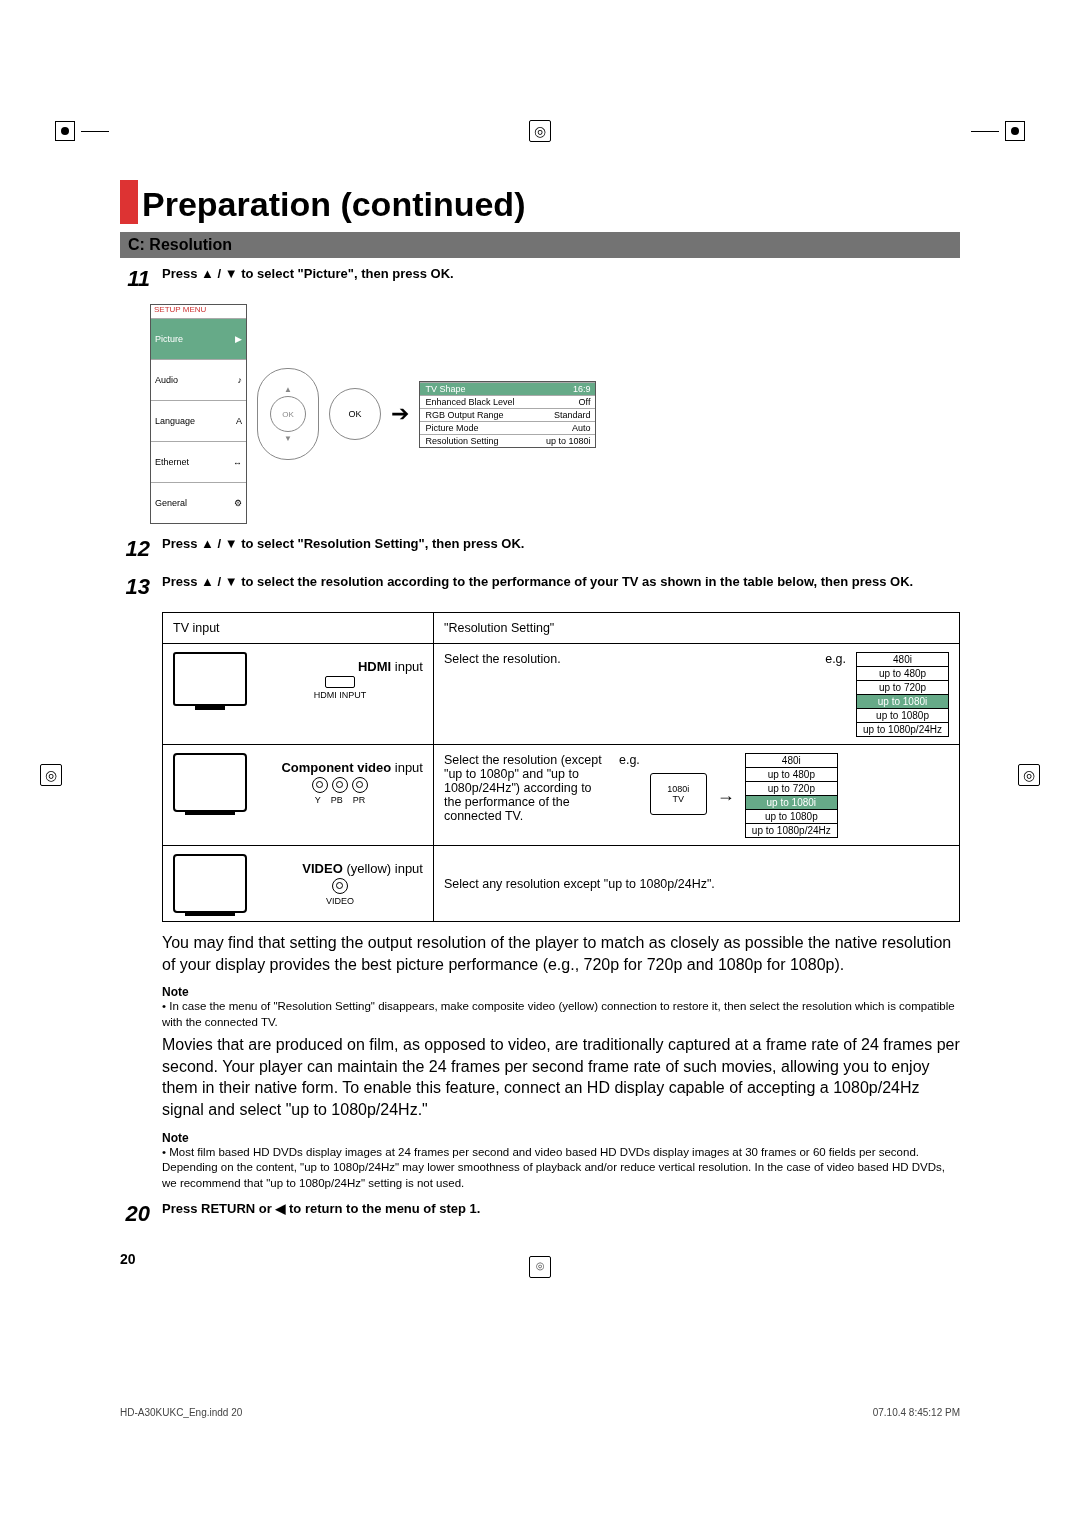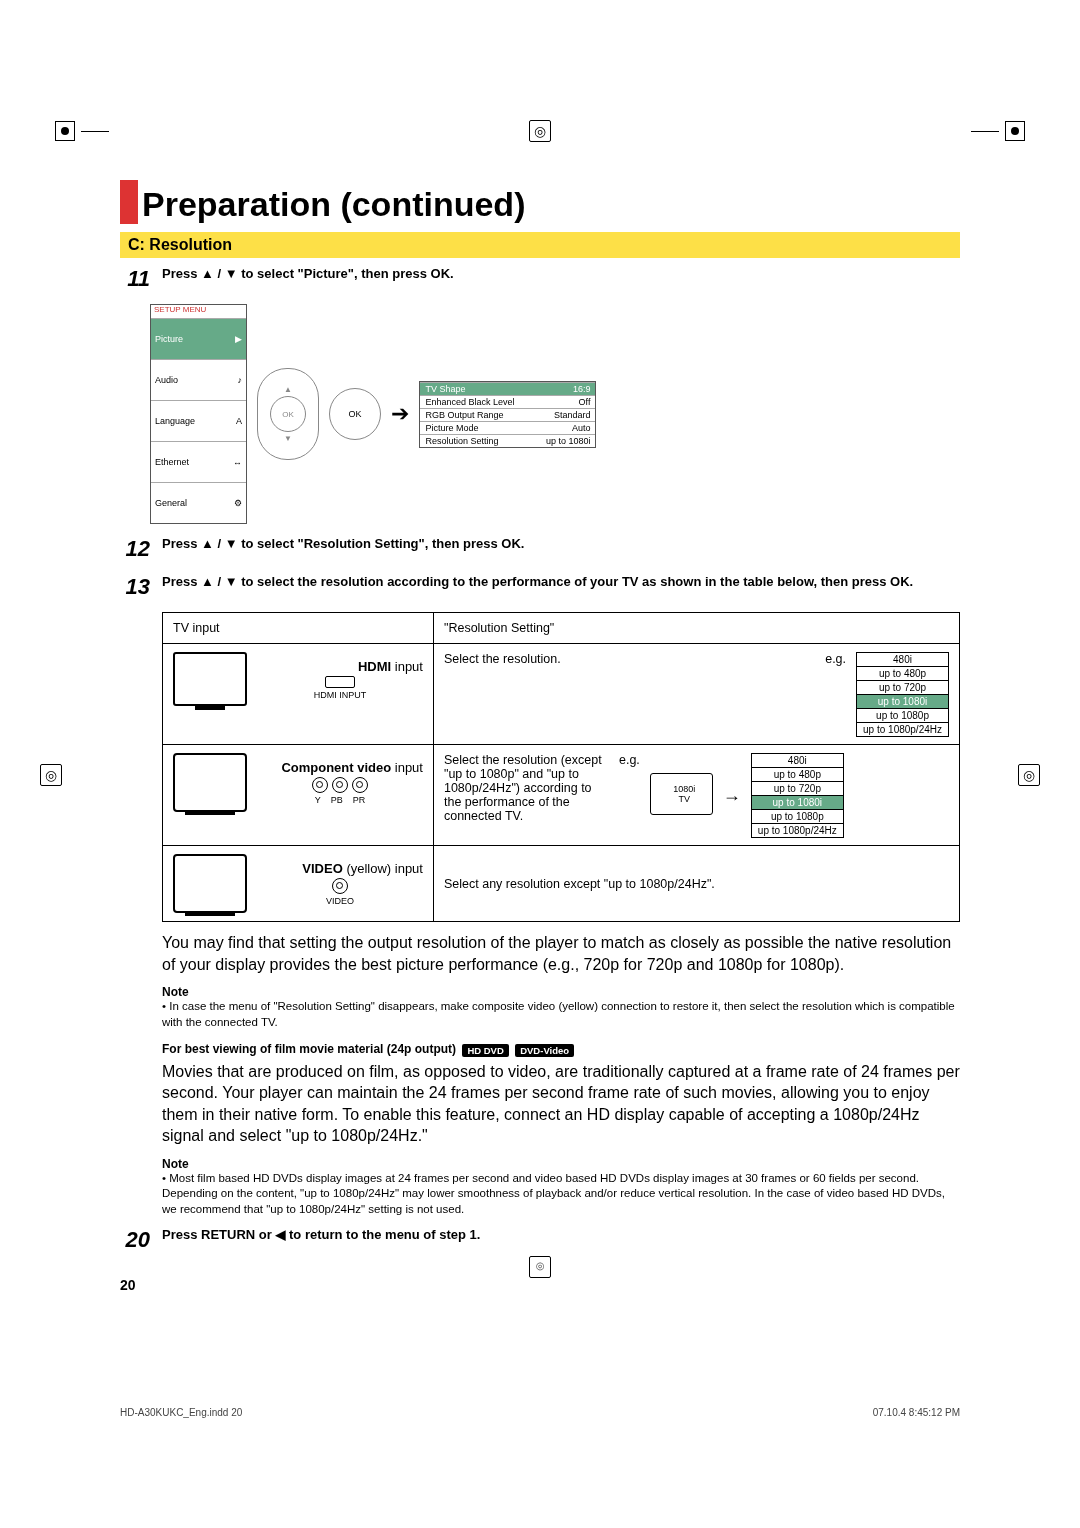--- a/index.html
+++ b/index.html
@@ -36,21 +36,21 @@
   .side-mark::after{content:'◎'; font-size:14px;}
   .side-l{ left:40px;} .side-r{right:40px;}
   .red-bar {
     display:inline-block; width:18px; height:44px; background:#d33;
     vertical-align: bottom; margin-right:4px;
   }
   h1.title {
     font-size: 34px; font-weight: bold; margin: 0 0 8px 0;
   }
   .section-bar {
-    background: #fde047; color:#000; font-weight:bold; font-size:16px;
+    background: #737373; color:#000; font-weight:bold; font-size:16px;
     padding: 4px 8px; margin: 6px 0 8px 0;
   }
   .step { display:flex; gap:12px; margin-bottom:12px; }
   .step-num { font-size:22px; font-style:italic; font-weight:bold; width:30px; text-align:right;}
   .step-body { flex:1; }
   .step-title { font-weight:bold; font-size:13px; margin-bottom:6px;}
   .remote-diag { display:flex; gap:10px; align-items:center; margin-left:30px; margin-bottom:12px;}
   .remote { width:60px; height:90px; border:1px solid #888; border-radius:30px; display:flex; flex-direction:column; justify-content:center; align-items:center; gap:2px; font-size:8px; color:#888;}
   .remote .ring { width:34px; height:34px; border:1px solid #888; border-radius:50%; position:relative;}
   .remote .ring::after{content:'OK'; position:absolute; top:50%; left:50%; transform:translate(-50%,-50%); font-size:8px;}
@@ -71,21 +71,21 @@
   .tv-flat { width:70px; height:50px; border:2px solid #000; border-radius:3px; position:relative;}
   .tv-flat::after{content:''; position:absolute; bottom:-6px; left:20px; right:20px; height:4px; background:#000;}
   .tv-crt { width:70px; height:55px; border:2px solid #000; border-radius:4px; position:relative;}
   .tv-crt::after{content:''; position:absolute; bottom:-5px; left:10px; right:10px; height:3px; background:#000;}
   .conn { text-align:center; font-size:9px; margin-top:2px;}
   .jack { display:inline-block; width:14px; height:14px; border:1.5px solid #000; border-radius:50%; margin:0 2px; position:relative;}
   .jack::after{content:''; position:absolute; width:5px; height:5px; border:1px solid #000; border-radius:50%; top:3px; left:3px;}
   .input-label { font-size:13px;}
   .input-label b{font-weight:bold;}
   .eg-box { display:flex; gap:10px; align-items:flex-start;}
-  .mini-tv { width:55px; height:40px; border:1.5px solid #000; border-radius:3px; display:flex; flex-direction:column; justify-content:center; align-items:center; font-size:9px; position:relative; margin-top:20px;padding-left:6px;}
+  .mini-tv { width:55px; height:40px; border:1.5px solid #000; border-radius:3px; display:flex; flex-direction:column; justify-content:center; align-items:center; font-size:9px; position:relative; margin-top:20px;}
   .res-list { border:none;}
   .res-list .opt { border:1px solid #000; padding:1px 6px; font-size:10px; text-align:center; margin-bottom:-1px;}
   .res-list .opt.sel { background:#6a8; color:#fff;}
   .para { font-size:16px; line-height:1.35; margin:10px 0;}
   .note-h { font-weight:bold; font-size:12px; margin-top:6px;}
   .bullet { font-size:11.5px; line-height:1.35;}
   .badge { display:inline-block; background:#000; color:#fff; font-size:9.5px; font-weight:bold; padding:1px 5px; border-radius:2px; vertical-align:middle; margin-left:3px;}
   .page-num { font-weight:bold; font-size:14px; margin-top:24px;}
   .footer { position:absolute; bottom:110px; left:120px; right:120px; display:flex; justify-content:space-between; font-size:10px; color:#444;}
 </style>
@@ -277,25 +277,20 @@
         <td style="vertical-align:middle;">Select any resolution except "up to 1080p/24Hz".</td>
       </tr>
     </tbody>
       </table>
 
     <div class="para">You may find that setting the output resolution of the player to match as closely as possible the native resolution of your display provides the best picture performance (e.g., 720p for 720p and 1080p for 1080p).</div>
 
     <div class="note-h">Note</div>
     <div class="bullet">• <span>In case the menu of "Resolution Setting" disappears, make composite video (yellow) connection to restore it, then select the resolution which is compatible with the connected TV.</span></div>
 
-    <div style="margin-top:12px;">
-      <b>For best viewing of film movie material (24p output)</b>
-      <span class="badge">HD DVD</span>
-      <span class="badge">DVD-Video</span>
-    </div>
     <div class="para" style="margin-top:4px;">Movies that are produced on film, as opposed to video, are traditionally captured at a frame rate of 24 frames per second. Your player can maintain the 24 frames per second frame rate of such movies, allowing you to enjoy them in their native form. To enable this feature, connect an HD display capable of accepting a 1080p/24Hz signal and select "up to 1080p/24Hz."</div>
 
     <div class="note-h">Note</div>
     <div class="bullet">• <span>Most film based HD DVDs display images at 24 frames per second and video based HD DVDs display images at 30 frames or 60 fields per second. Depending on the content, "up to 1080p/24Hz" may lower smoothness of playback and/or reduce vertical resolution. In the case of video based HD DVDs, we recommend that "up to 1080p/24Hz" setting is not used.</span></div>
   </div>
 
   <div class="step" style="margin-top:10px;">
     <div class="step-num">20</div>
     <div class="step-body">
         <div class="step-title">Press RETURN or ◀ to return to the menu of step 1.</div>

